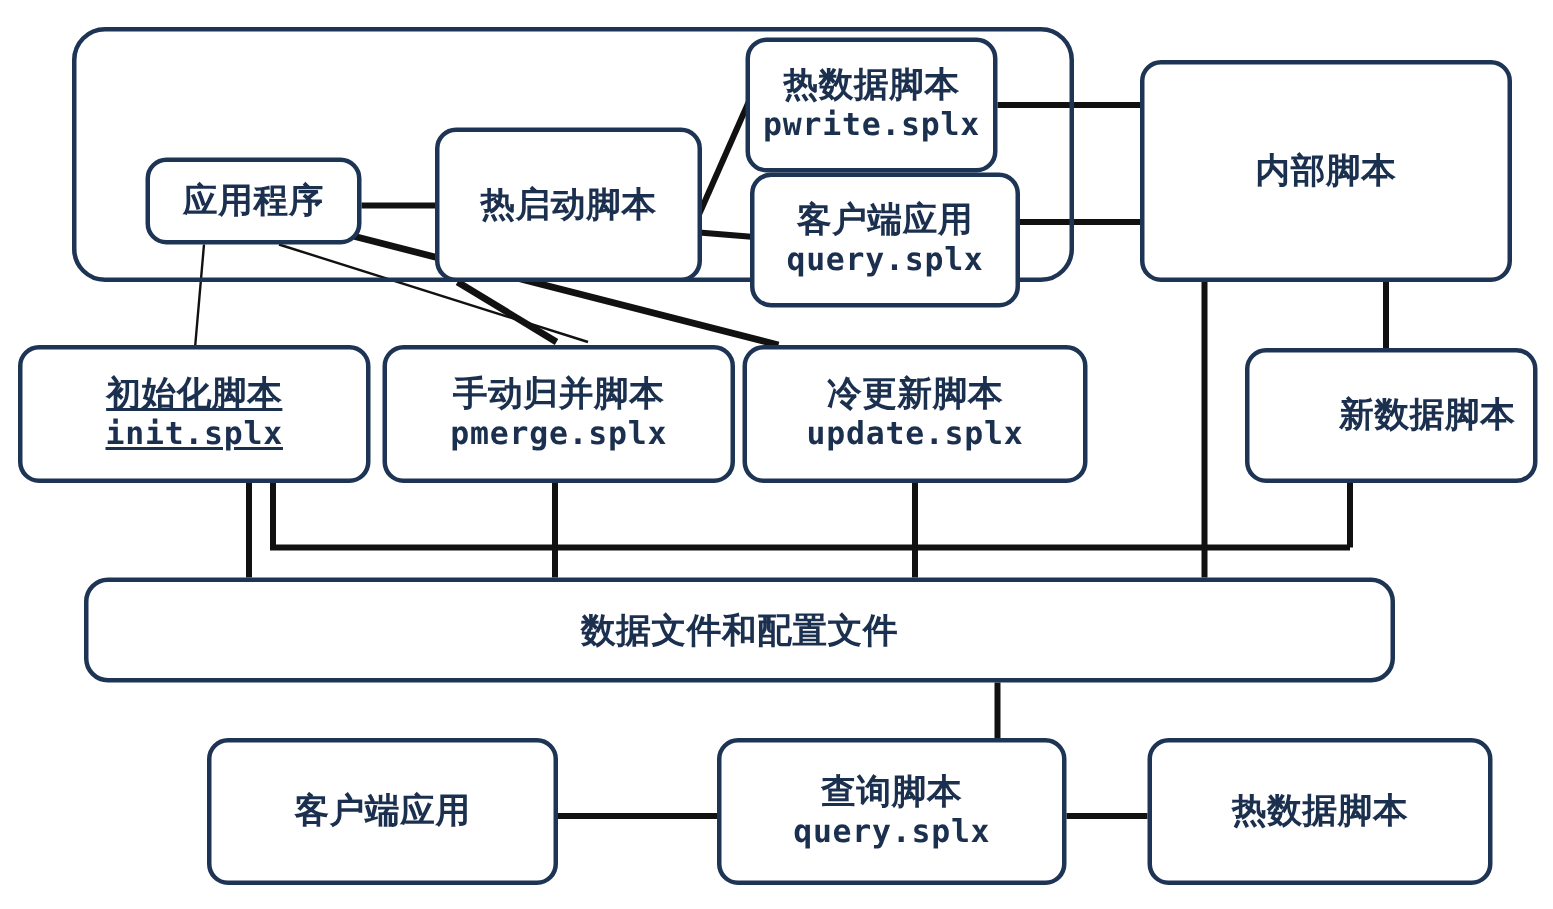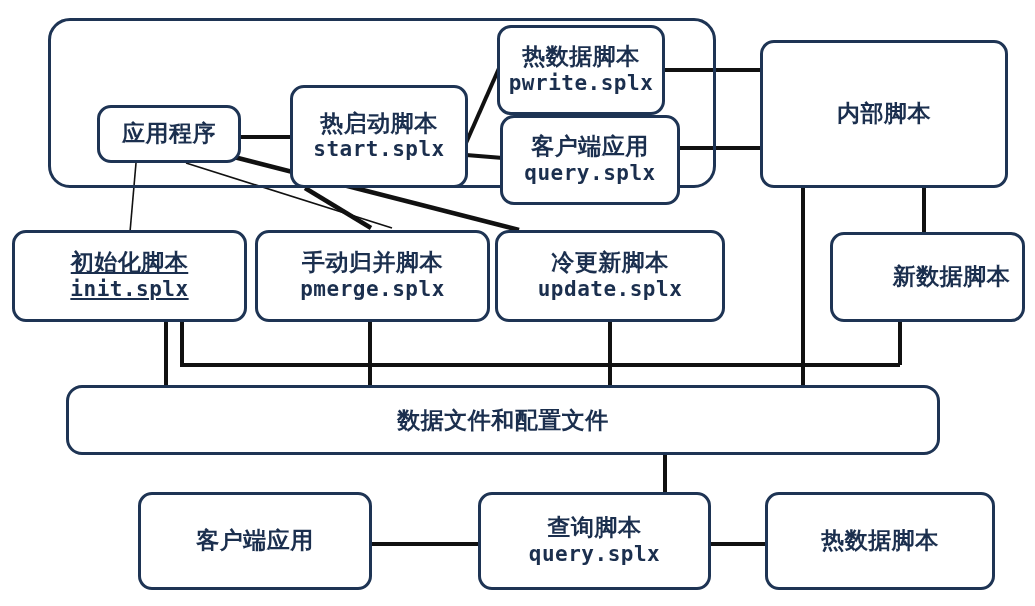--- a/index.html
+++ b/index.html
@@ -72,21 +72,20 @@
   </svg>
 
   <div class="group" style="left:48px;top:18px;width:668px;height:170px;"></div>
 
   <div class="node" style="left:97px;top:105px;width:144px;height:58px;">
     <div class="cn">应用程序</div>
   </div>
 
   <div class="node" style="left:290px;top:85px;width:178px;height:103px;">
     <div class="cn">热启动脚本</div>
-    <div class="mono">start.splx</div>
   </div>
 
   <div class="node" style="left:497px;top:25px;width:168px;height:90px;">
     <div class="cn">热数据脚本</div>
     <div class="mono">pwrite.splx</div>
   </div>
 
   <div class="node" style="left:500px;top:115px;width:180px;height:90px;">
     <div class="cn">客户端应用</div>
     <div class="mono">query.splx</div>
@@ -108,21 +107,21 @@
 
   <div class="node" style="left:495px;top:230px;width:230px;height:92px;">
     <div class="cn">冷更新脚本</div>
     <div class="mono">update.splx</div>
   </div>
 
   <div class="node" style="left:830px;top:232px;width:195px;height:90px;padding-left:48px;">
     <div class="cn">新数据脚本</div>
   </div>
 
-  <div class="bar" style="left:66px;top:385px;width:874px;height:70px;">
+  <div class="bar" style="left:56px;top:385px;width:874px;height:70px;">
     <div class="cn">数据文件和配置文件</div>
   </div>
 
   <div class="node" style="left:138px;top:492px;width:234px;height:98px;">
     <div class="cn">客户端应用</div>
   </div>
 
   <div class="node" style="left:478px;top:492px;width:233px;height:98px;">
     <div class="cn">查询脚本</div>
     <div class="mono">query.splx</div>

